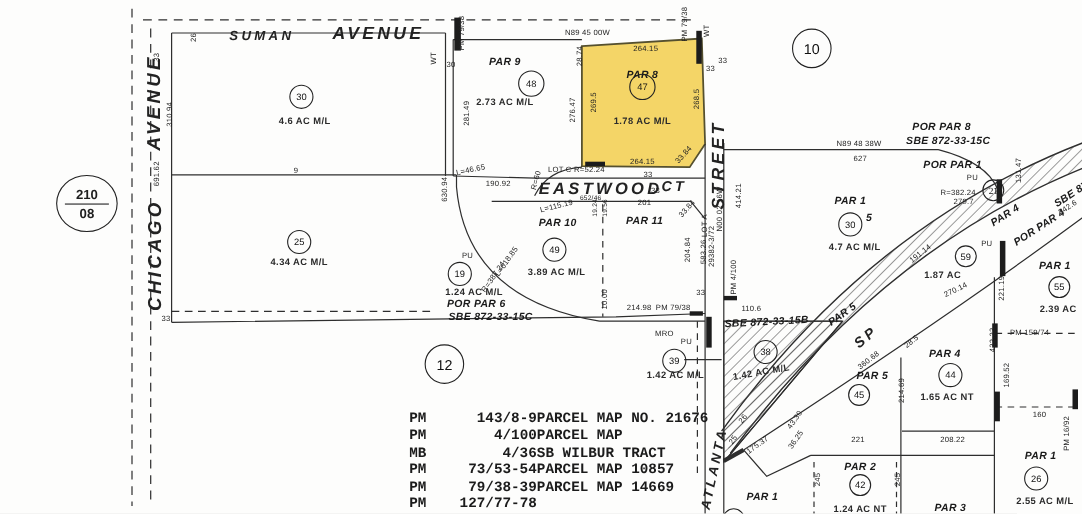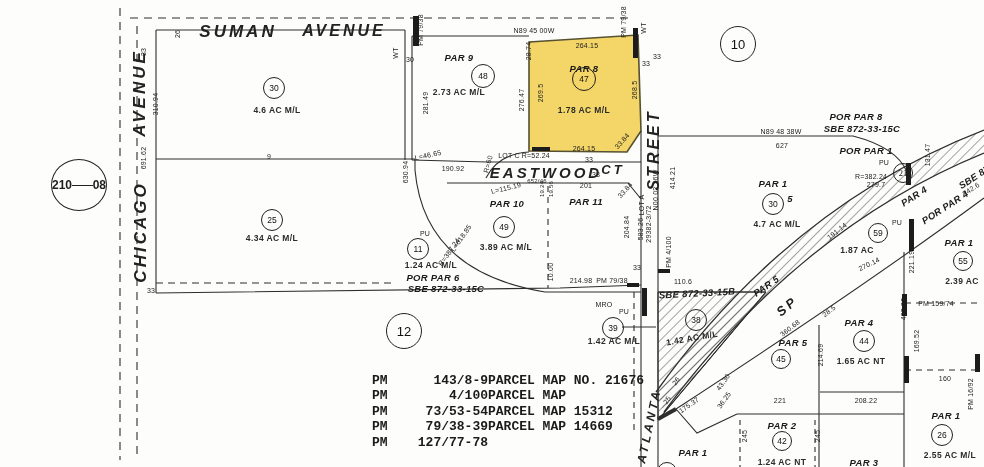--- a/index.html
+++ b/index.html
@@ -13,21 +13,21 @@
   .dim{font-size:7px;letter-spacing:0.2px;}
   .ac{font-size:8.5px;letter-spacing:0.4px;font-weight:bold;color:#2b2b2b;}
   .par{font-size:9.5px;font-weight:bold;font-style:italic;letter-spacing:0.3px;color:#1a1a1a;}
   .street{font-weight:bold;font-style:italic;letter-spacing:3px;color:#222;
           font-family:"Liberation Sans",sans-serif;}
   .circle{position:absolute;border:1.3px solid #222;border-radius:50%;
           display:flex;align-items:center;justify-content:center;
           font-size:8.5px;color:#111;background:rgba(255,255,255,0.0);}
   .circle.big{font-size:13px;border-width:1.5px;}
   .mapref{position:absolute;left:51px;top:159px;width:54px;height:50px;
-          border:1.5px solid #222;border-radius:50%;display:flex;flex-direction:row;
+          border:1.5px solid #222;border-radius:50%;display:flex;flex-direction:column;
           align-items:center;justify-content:center;font-size:12px;font-weight:bold;}
   .mapref .bar{width:40px;border-top:1.3px solid #222;margin:1px 0;}
   #reflist{position:absolute;left:372px;top:373px;
            font-family:"Liberation Mono",monospace;font-weight:bold;
            font-size:13px;line-height:15.4px;color:#1b1b1b;}
   .refrow{display:flex;white-space:pre;}
   .refbook{width:30px;}
   .refpage{width:86px;text-align:right;}
   .refdesc{}
 </style>
@@ -105,21 +105,21 @@
     </g>
   </svg>
 
   <div class="mapref">
     <span>210</span>
     <span class="bar"></span>
     <span>08</span>
   </div>
 
   <div id="labels">
-      <span class="lbl street" style="left: 238px; top: 32px; font-size: 17px; transform: translate(-50%, -50%) rotate(0deg);">SUMAN</span>
+      <span class="lbl street" style="left: 238px; top: 32px; font-size: 12px; transform: translate(-50%, -50%) rotate(0deg);">SUMAN</span>
       <span class="lbl street" style="left: 344px; top: 31px; font-size: 16px; transform: translate(-50%, -50%) rotate(0deg);">AVENUE</span>
       <span class="lbl street" style="left: 141px; top: 232px; font-size: 17px; transform: translate(-50%, -50%) rotate(-90deg);">CHICAGO</span>
       <span class="lbl street" style="left: 140px; top: 93px; font-size: 17px; transform: translate(-50%, -50%) rotate(-90deg);">AVENUE</span>
       <span class="lbl street" style="left: 546px; top: 172px; font-size: 15px; transform: translate(-50%, -50%) rotate(0deg);">EASTWOOD</span>
       <span class="lbl street" style="left: 613px; top: 169px; font-size: 13px; transform: translate(-50%, -50%) rotate(0deg);">CT</span>
       <span class="lbl street" style="left: 654px; top: 150px; font-size: 16px; transform: translate(-50%, -50%) rotate(-90deg);">STREET</span>
       <span class="lbl street" style="left: 649px; top: 426px; font-size: 12px; transform: translate(-50%, -50%) rotate(-78deg);">ATLANTA</span>
       <span class="lbl street" style="left: 787px; top: 306px; font-size: 13px; transform: translate(-50%, -50%) rotate(-40deg);">SP</span>
       <span class="lbl par" style="left: 459px; top: 57px; transform: translate(-50%, -50%) rotate(0deg);">PAR 9</span>
       <span class="lbl par" style="left: 584px; top: 68px; transform: translate(-50%, -50%) rotate(0deg);">PAR 8</span>
@@ -236,37 +236,38 @@
       <span class="lbl dim" style="left: 689px; top: 405px; transform: translate(-50%, -50%) rotate(-35deg);">175.37</span>
       <span class="lbl dim" style="left: 724px; top: 400px; transform: translate(-50%, -50%) rotate(-55deg);">36.25</span>
       <span class="lbl dim" style="left: 723px; top: 382px; transform: translate(-50%, -50%) rotate(-55deg);">43.30</span>
       <span class="lbl dim" style="left: 667px; top: 400px; transform: translate(-50%, -50%) rotate(-55deg);">25</span>
       <span class="lbl dim" style="left: 676px; top: 381px; transform: translate(-50%, -50%) rotate(-55deg);">26</span>
       <div class="circle" style="left: 263px; top: 77px; height: 20px; width: 20px;">30</div>
       <div class="circle" style="left: 449px; top: 64px; height: 22px; width: 22px; margin-left: 22px;">48</div>
       <div class="circle" style="left: 572px; top: 67px; height: 22px; width: 22px;">47</div>
       <div class="circle" style="left: 261px; top: 209px; height: 20px; width: 20px;">25</div>
       <div class="circle" style="left: 493px; top: 216px; height: 20px; width: 20px;">49</div>
-      <div class="circle" style="left: 407px; top: 238px; height: 20px; width: 20px;">11</div>
+      <div class="circle" style="left: 407px; top: 238px; height: 20px; width: 20px;">19</div>
       <div class="circle" style="left: 602px; top: 317px; height: 20px; width: 20px;">39</div>
       <div class="circle" style="left: 685px; top: 309px; height: 20px; width: 20px;">38</div>
       <div class="circle" style="left: 762px; top: 193px; height: 20px; width: 20px;">30</div>
       <div class="circle" style="left: 893px; top: 163px; height: 18px; width: 18px; font-family: Liberation Serif, serif;">21</div>
       <div class="circle" style="left: 868px; top: 223px; height: 18px; width: 18px;">59</div>
       <div class="circle" style="left: 953px; top: 251px; height: 18px; width: 18px;">55</div>
       <div class="circle" style="left: 771px; top: 349px; height: 18px; width: 18px;">45</div>
       <div class="circle" style="left: 853px; top: 330px; height: 20px; width: 20px;">44</div>
       <div class="circle" style="left: 772px; top: 431px; height: 18px; width: 18px;">42</div>
       <div class="circle" style="left: 931px; top: 424px; height: 20px; width: 20px;">26</div>
       <div class="circle" style="left: 657px; top: 462px; height: 18px; width: 18px;">41</div>
       <div class="circle big" style="left: 720px; top: 26px; height: 34px; width: 34px;">10</div>
       <div class="circle big" style="left: 386px; top: 313px; height: 34px; width: 34px;">12</div>
     </div>
 
   <div id="reflist">
       <div class="refrow"><span class="refbook">PM</span><span class="refpage">143/8-9</span><span class="refdesc">PARCEL MAP NO. 21676</span></div>
       <div class="refrow"><span class="refbook">PM</span><span class="refpage">4/100</span><span class="refdesc">PARCEL MAP</span></div>
-      <div class="refrow"><span class="refbook">PM</span><span class="refpage">73/53-54</span><span class="refdesc">PARCEL MAP 15312</span></div>
+      <div class="refrow"><span class="refbook">MB</span><span class="refpage">4/36</span><span class="refdesc">SB WILBUR TRACT</span></div>
+      <div class="refrow"><span class="refbook">PM</span><span class="refpage">73/53-54</span><span class="refdesc">PARCEL MAP 10857</span></div>
       <div class="refrow"><span class="refbook">PM</span><span class="refpage">79/38-39</span><span class="refdesc">PARCEL MAP 14669</span></div>
       <div class="refrow"><span class="refbook">PM</span><span class="refpage">127/77-78</span></div>
     </div>
 
 </div>
 
 </body></html>

